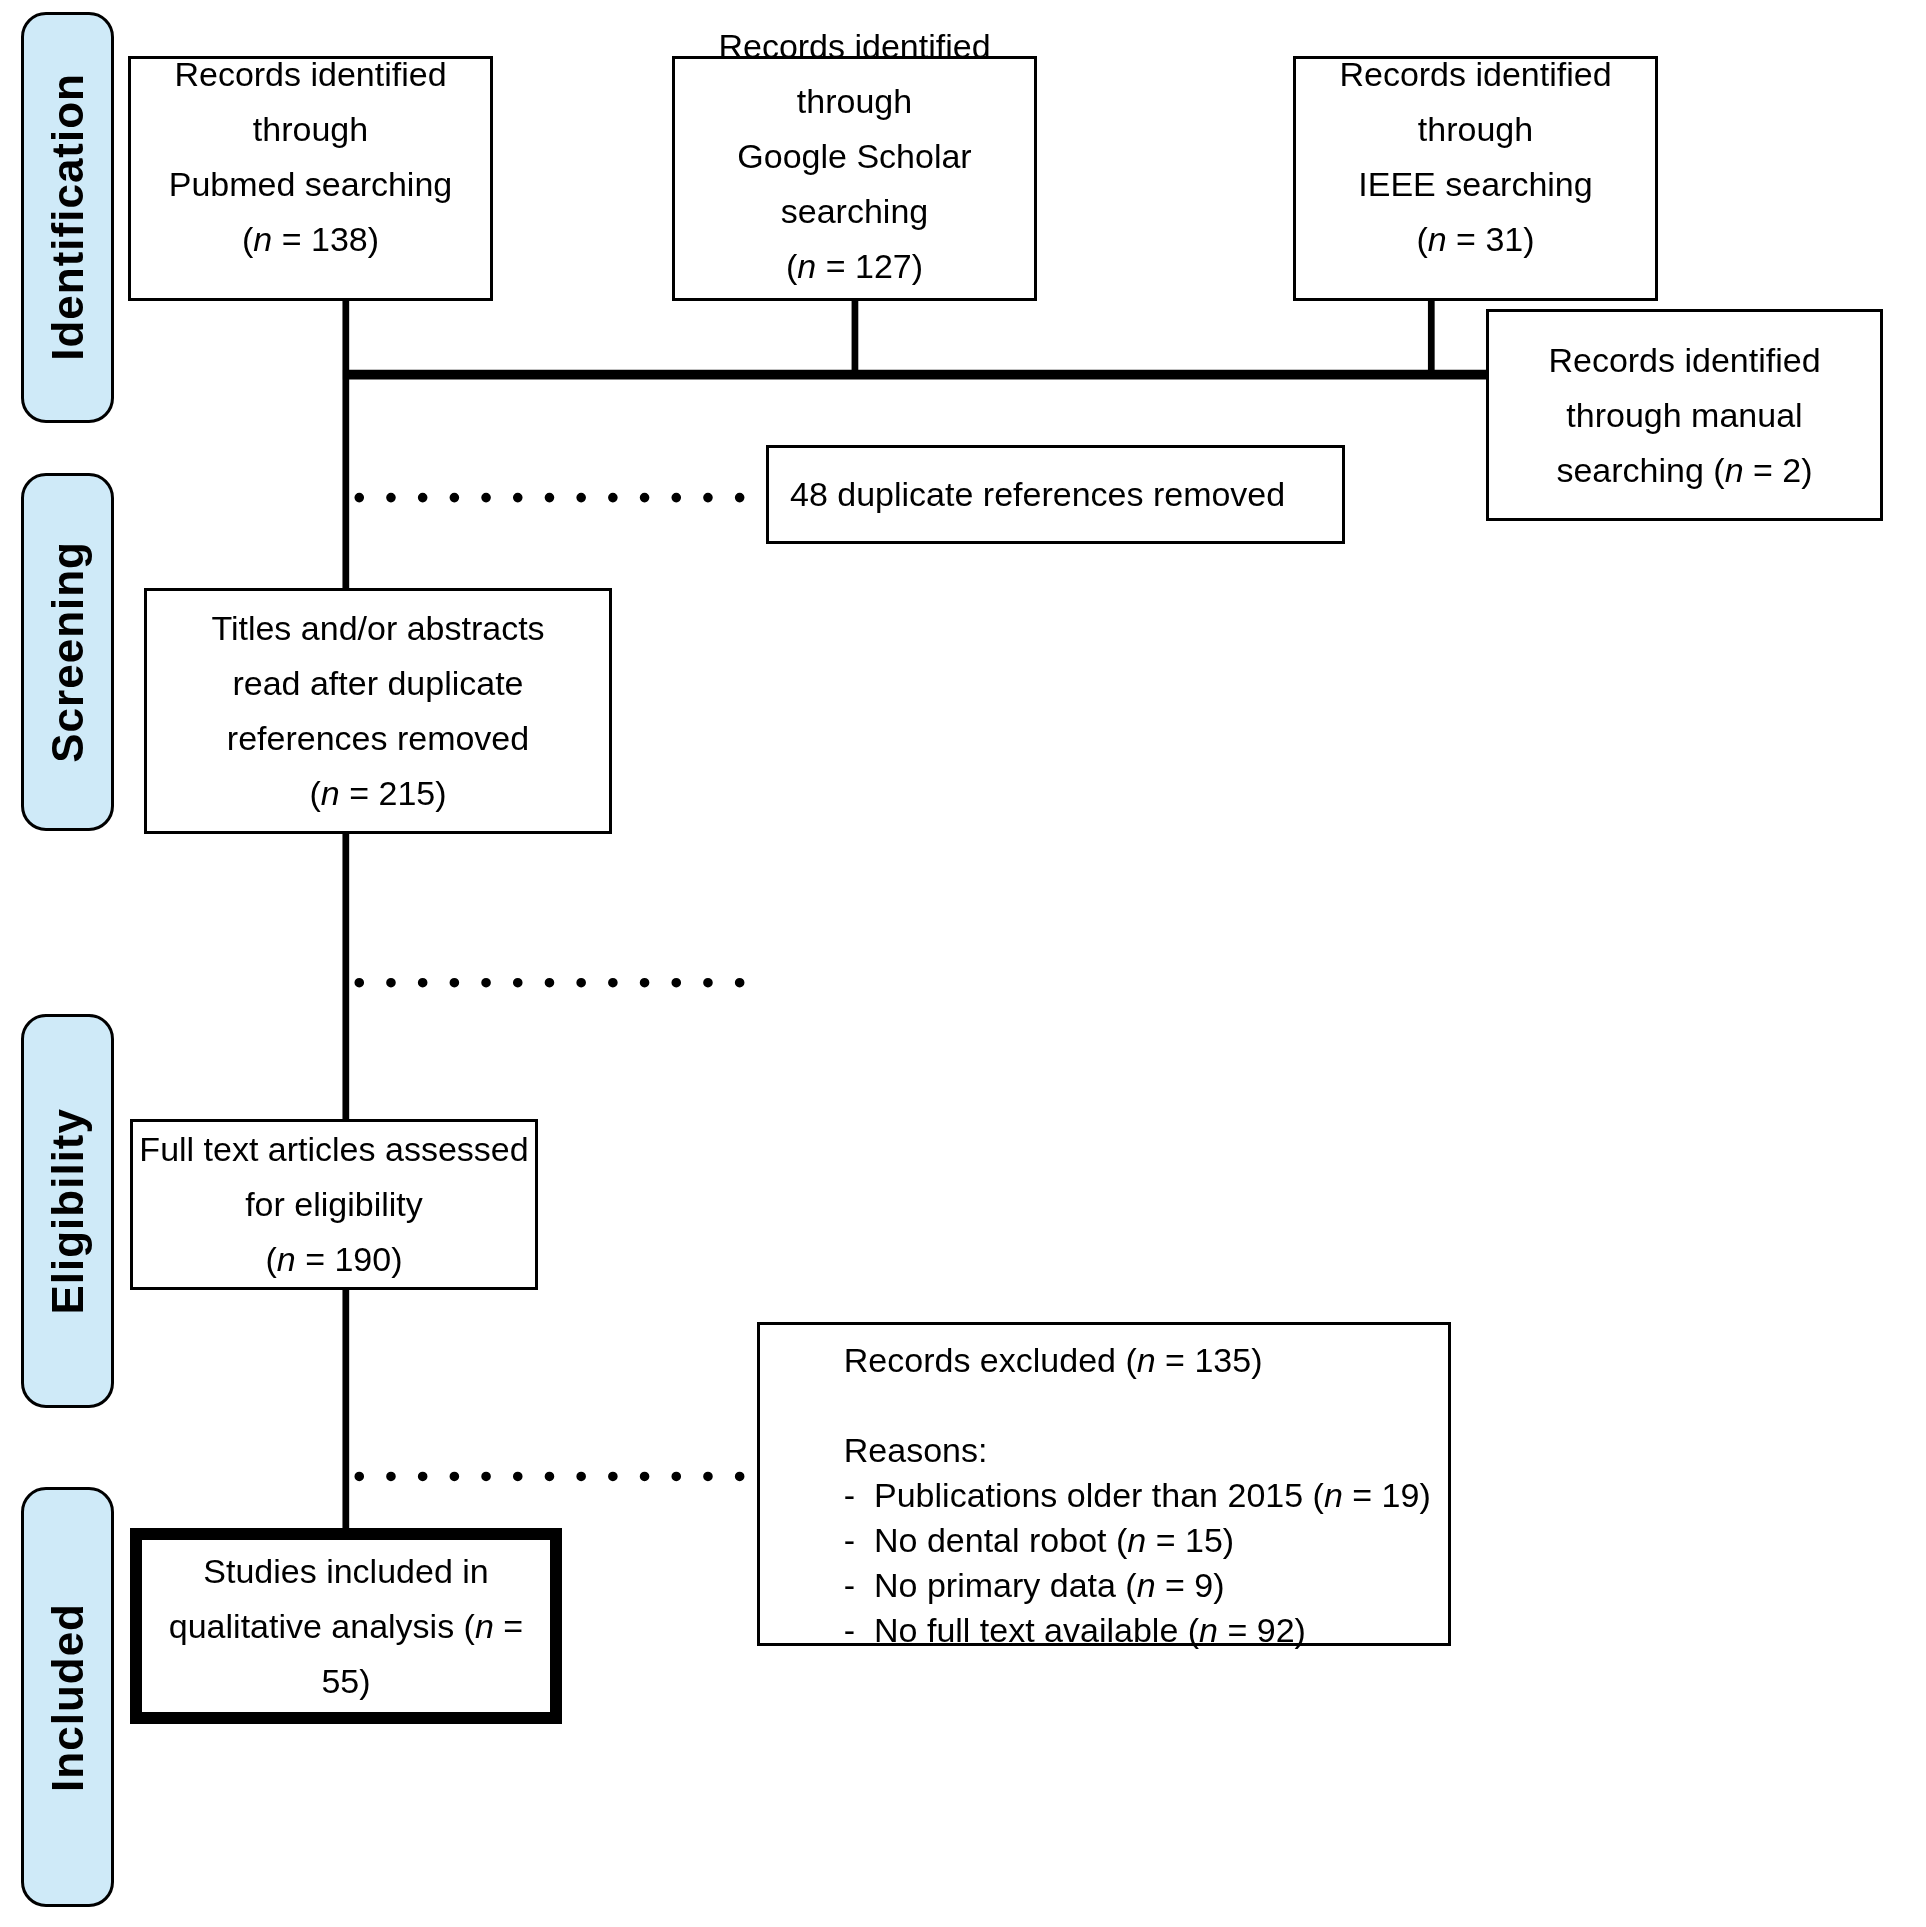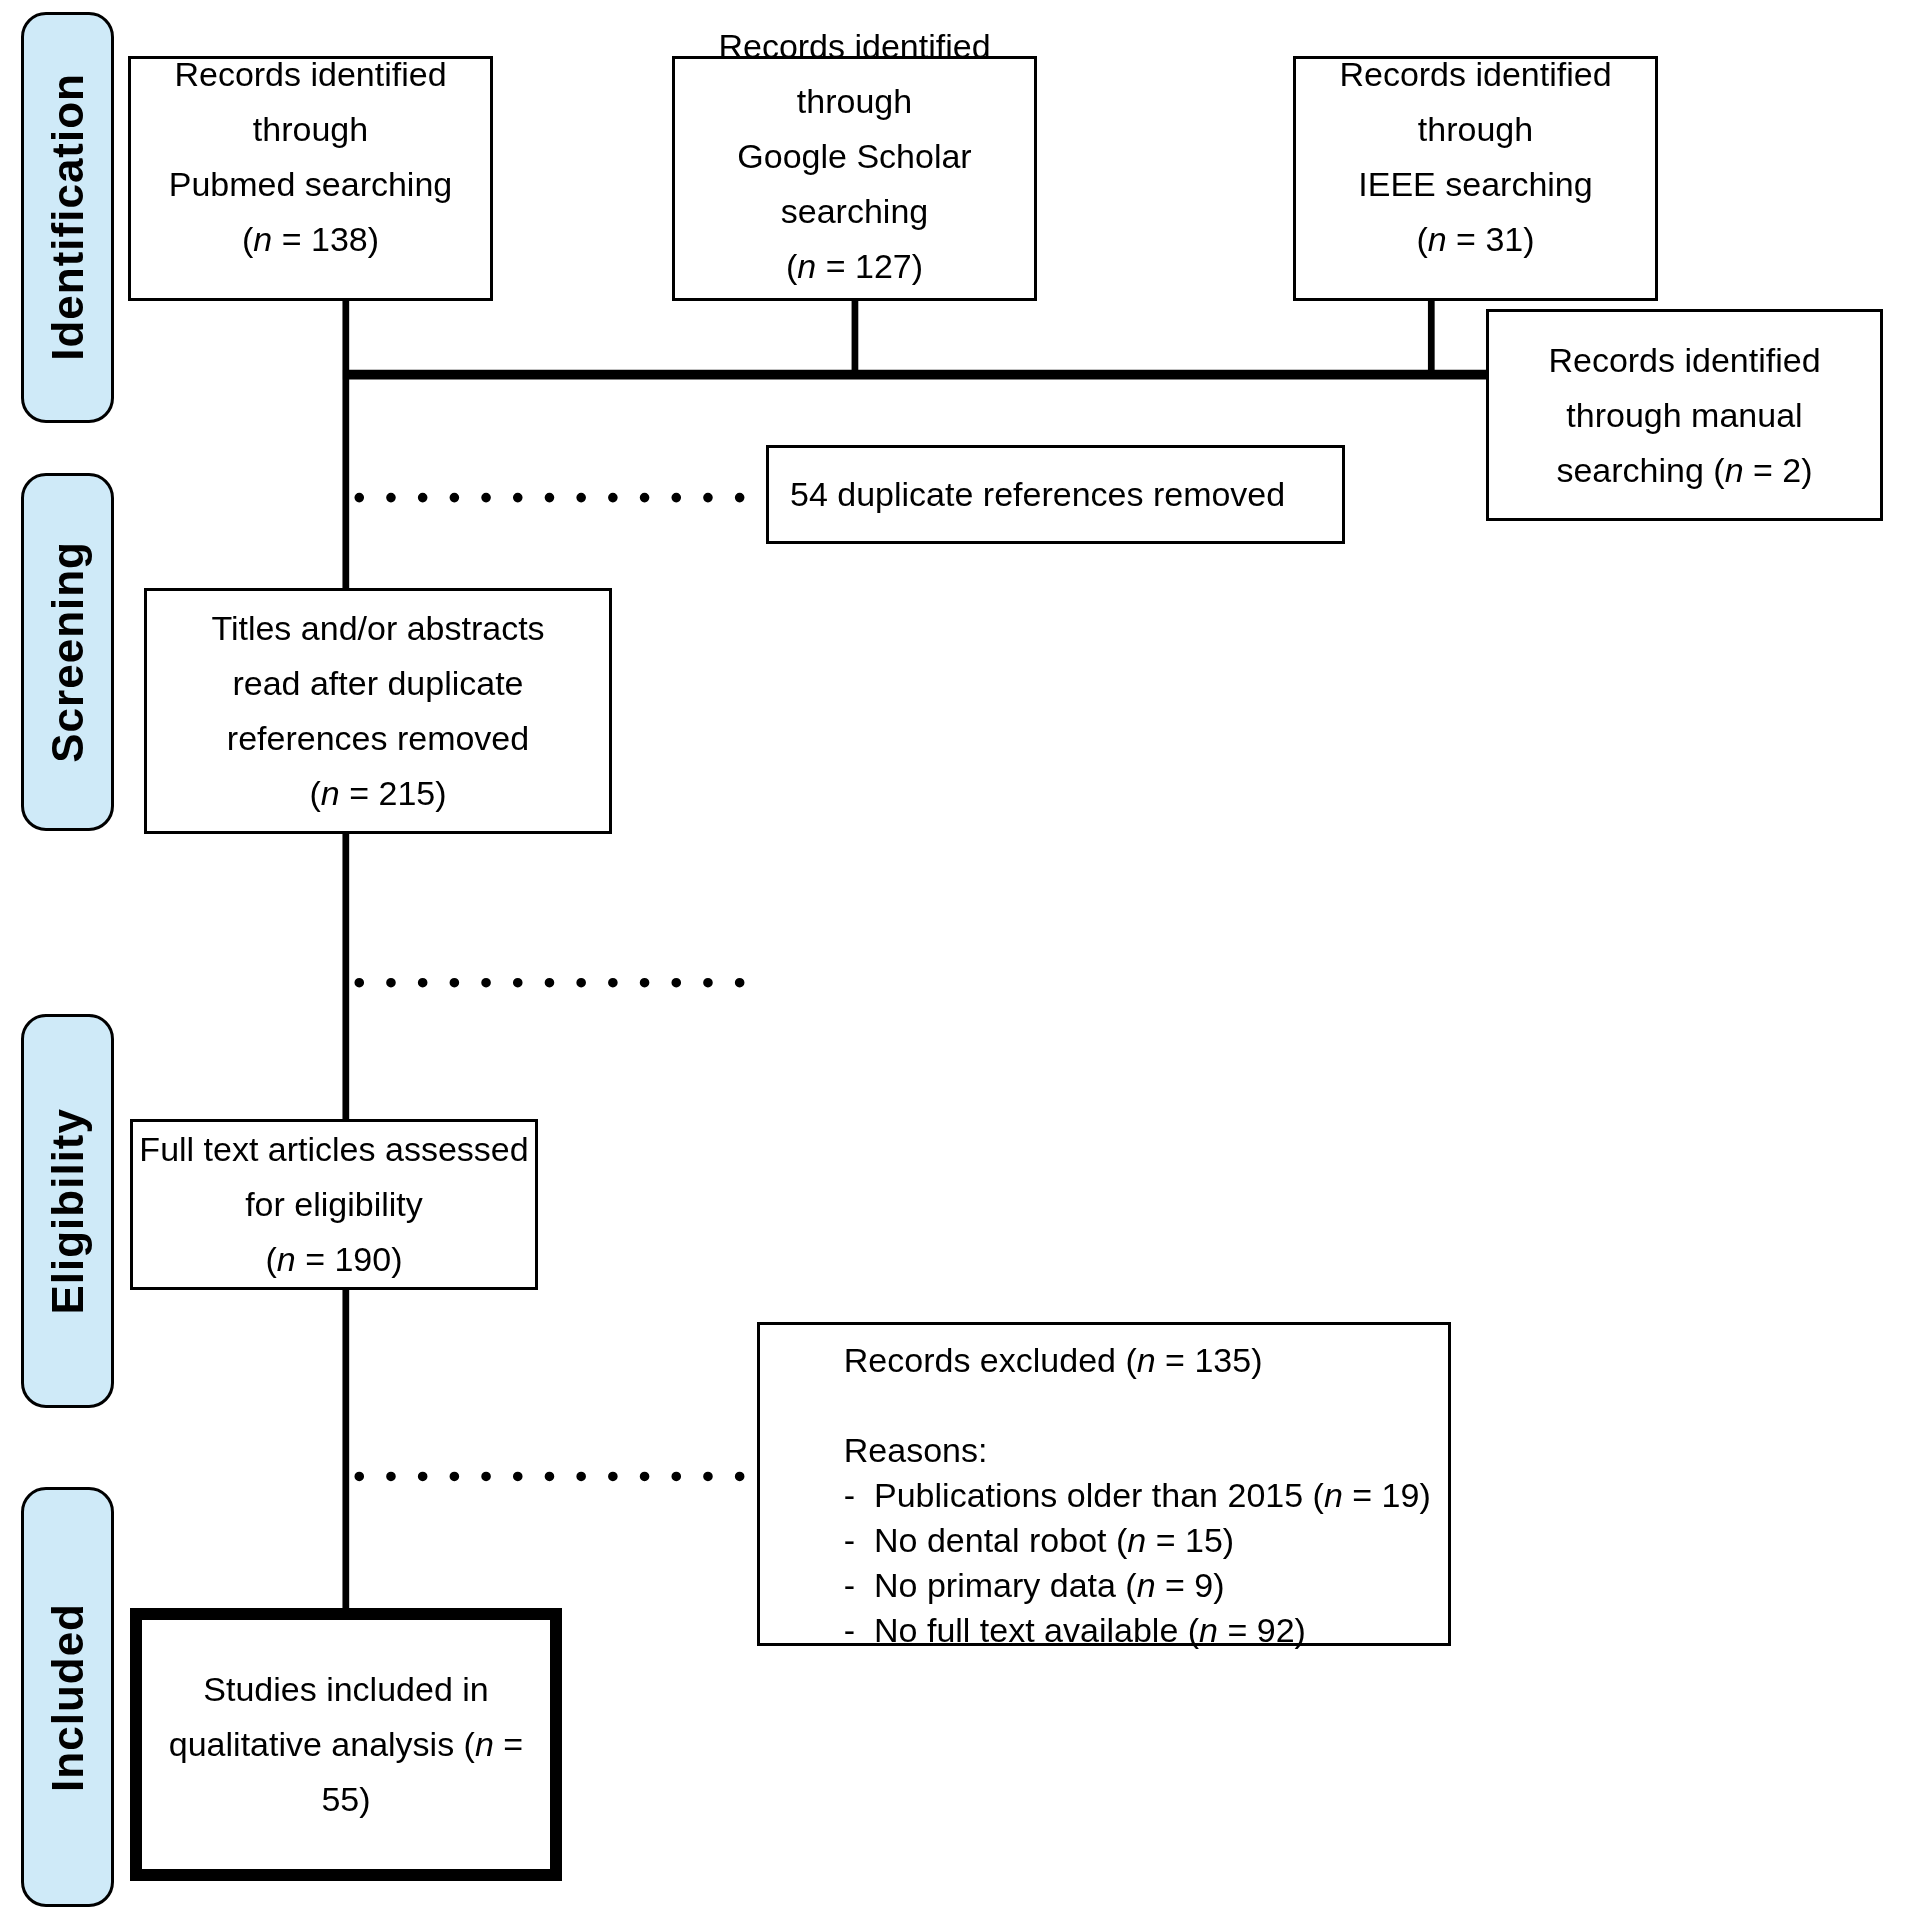--- a/index.html
+++ b/index.html
@@ -102,21 +102,21 @@
 IEEE searching
 (<i>n</i> = 31)</span>
   </div>
   <div class="box" style="left:1486px;top:309px;width:397px;height:212px">
     <span class="txt">Records identified
 through manual
 searching (<i>n</i> = 2)</span>
   </div>
 
   <div class="box left-align" style="left:766px;top:445px;width:579px;height:99px">
-    <span class="txt">54 duplicate references removed</span>
+    <span class="txt">48 duplicate references removed</span>
   </div>
   <div class="box" style="left:144px;top:588px;width:468px;height:246px">
     <span class="txt">Titles and/or abstracts
 read after duplicate
 references removed
 (<i>n</i> = 215)</span>
   </div>
 
   <div class="box" style="left:130px;top:1119px;width:408px;height:171px">
     <span class="txt">Full text articles assessed
@@ -126,19 +126,19 @@
   <div class="box top-left" style="left:757px;top:1322px;width:694px;height:324px">
     <span class="txt">Records excluded (<i>n</i> = 135)
 
 Reasons:
 -  Publications older than 2015 (<i>n</i> = 19)
 -  No dental robot (<i>n</i> = 15)
 -  No primary data (<i>n</i> = 9)
 -  No full text available (<i>n</i> = 92)</span>
   </div>
 
-  <div class="box thick" style="left:130px;top:1608px;width:432px;height:273px">
+  <div class="box thick" style="left:130px;top:1528px;width:432px;height:196px">
     <span class="txt">Studies included in
 qualitative analysis (<i>n</i> = 55)</span>
   </div>
 
 </div>
 
 
 </body></html>

